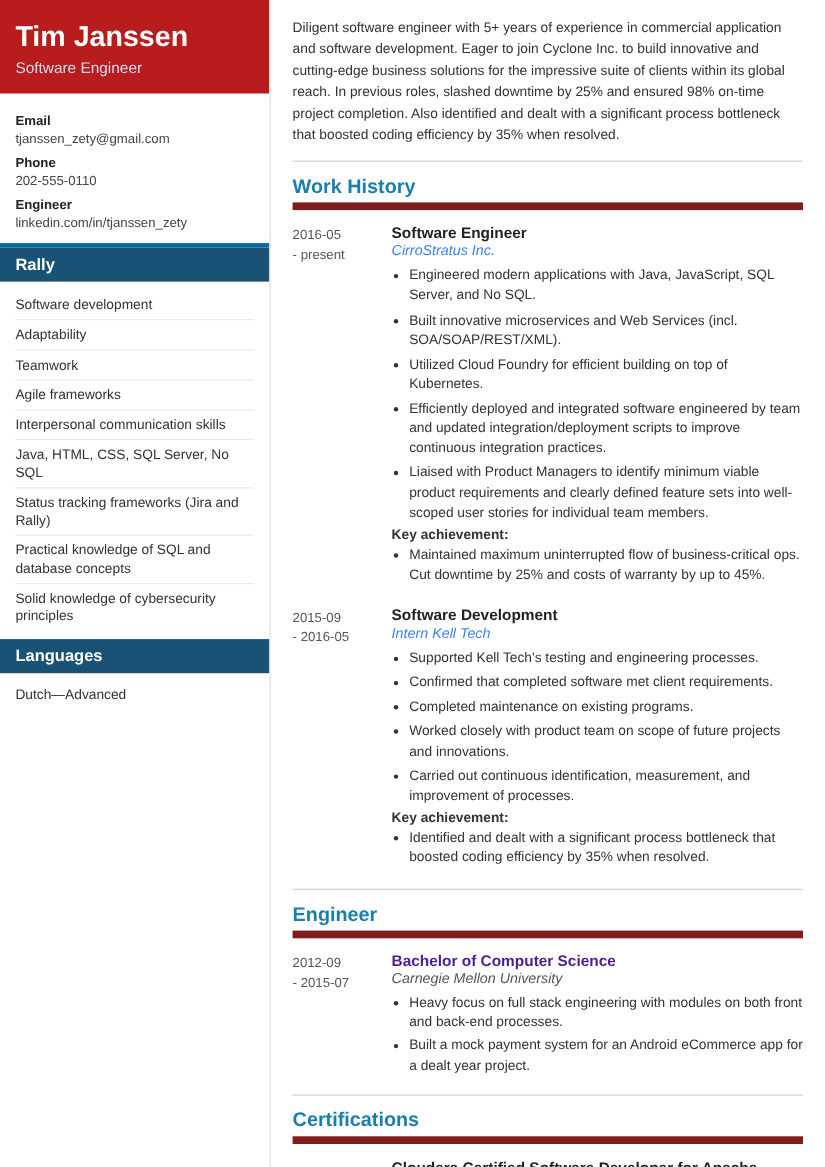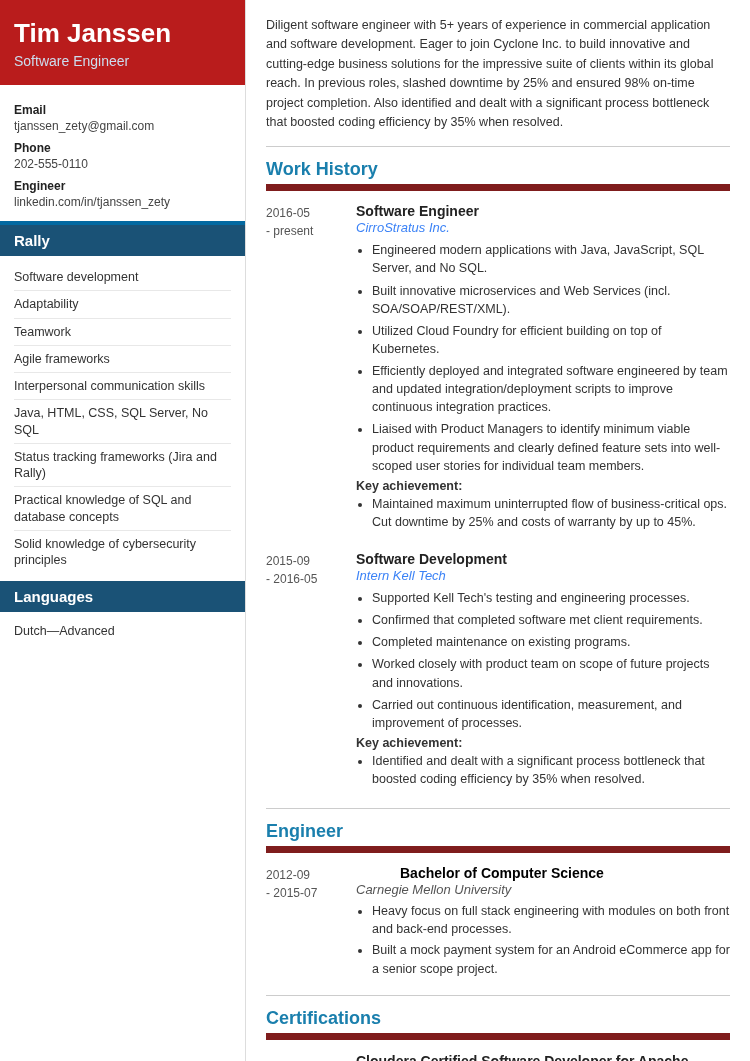--- a/index.html
+++ b/index.html
@@ -183,23 +183,22 @@
       line-height: 1.5;
     }
 
     .edu-details {
       flex: 1;
     }
 
     .edu-degree {
       font-size: 14px;
       font-weight: bold;
-      color: #000000;
+      color: #4c1d95;
       margin-bottom: 1px;
-      margin-left: 44px;
     }
 
     .edu-school {
       font-size: 13px;
       color: #555;
       font-style: italic;
       margin-bottom: 5px;
     }
 
     .edu-bullets {
@@ -332,21 +331,21 @@
   <div class="edu-entry">
     <div class="edu-dates">
       <span>2012-09</span><br>
       <span>- 2015-07</span>
     </div>
     <div class="edu-details">
       <div class="edu-degree">Bachelor of Computer Science</div>
       <div class="edu-school">Carnegie Mellon University</div>
       <ul class="edu-bullets">
         <li>Heavy focus on full stack engineering with modules on both front and back-end processes.</li>
-        <li>Built a mock payment system for an Android eCommerce app for a senior scope project.</li>
+        <li>Built a mock payment system for an Android eCommerce app for a dealt year project.</li>
       </ul>
     </div>
   </div>
 
   <hr class="section-divider">
 
   <div class="main-section-title">Certifications</div>
 
   <div class="cert-entry">
     <div class="cert-spacer"></div>

